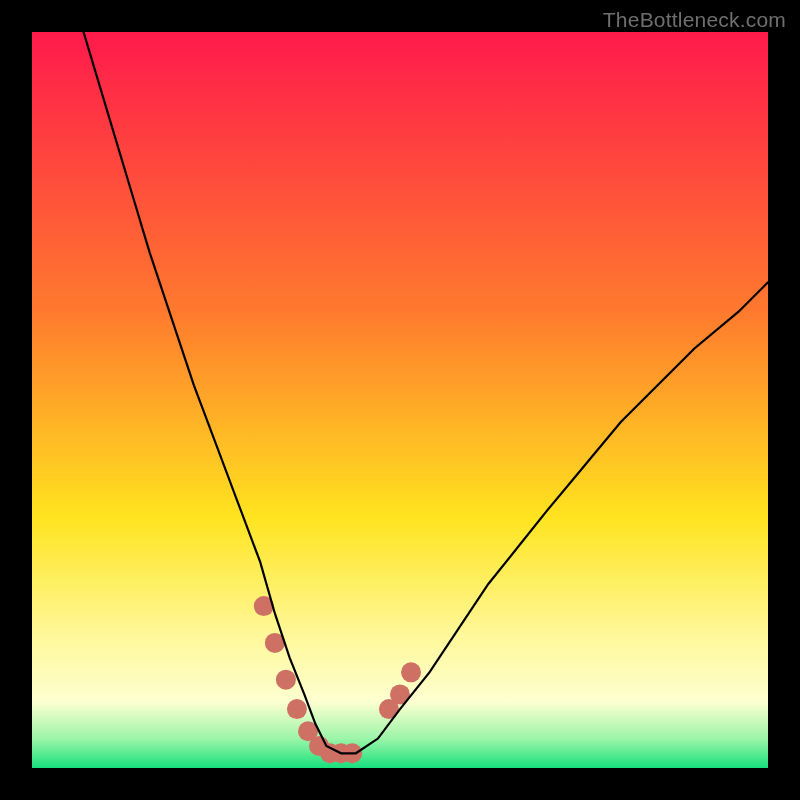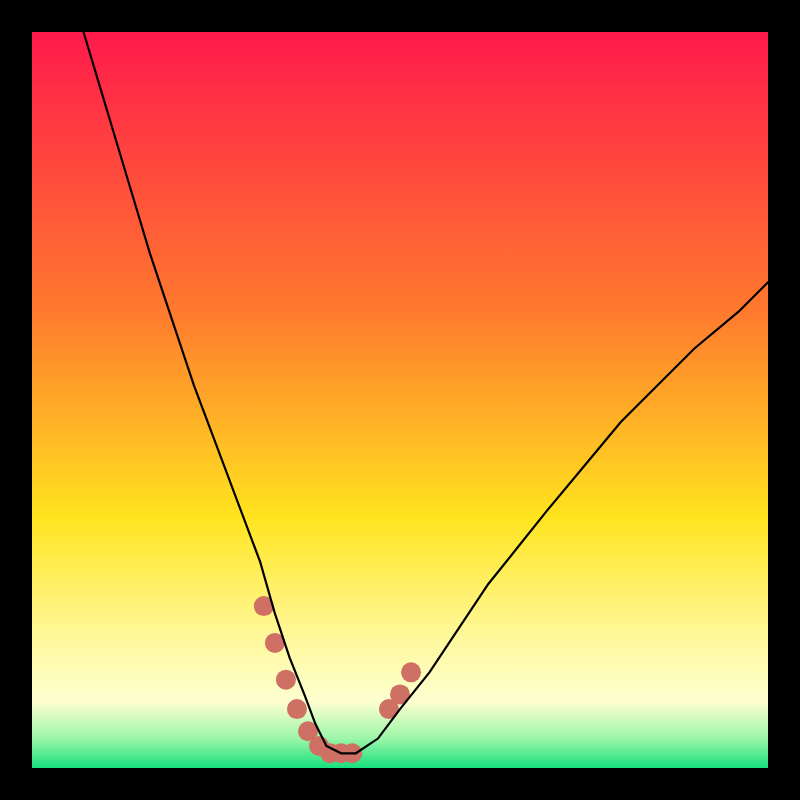--- a/index.html
+++ b/index.html
@@ -65,14 +65,15 @@
           <circle cx="309.12" cy="721.28" r="10" fill="#cf7064"></circle>
           <circle cx="320.16" cy="721.28" r="10" fill="#cf7064"></circle>
           <circle cx="356.96" cy="677.12" r="10" fill="#cf7064"></circle>
           <circle cx="368.00" cy="662.40" r="10" fill="#cf7064"></circle>
           <circle cx="379.04" cy="640.32" r="10" fill="#cf7064"></circle>
         </g>
       <path id="curve-path" fill="none" stroke-width="2.2" stroke-linecap="round" d="M51.52 0.00 L73.60 73.60 L95.68 147.20 L117.76 220.80 L139.84 287.04 L161.92 353.28 L184.00 412.16 L206.08 471.04 L228.16 529.92 L242.88 581.44 L257.60 625.60 L272.32 662.40 L283.36 691.84 L294.40 713.92 L309.12 721.28 L323.84 721.28 L345.92 706.56 L368.00 677.12 L397.44 640.32 L426.88 596.16 L456.32 552.00 L485.76 515.20 L515.20 478.40 L552.00 434.24 L588.80 390.08 L625.60 353.28 L662.40 316.48 L706.56 279.68 L736.00 250.24 " stroke="#000000"></path>
     </svg>
   </div>
 
+  <div class="watermark">TheBottleneck.com</div>
 
 </div>
 
 </body></html>

